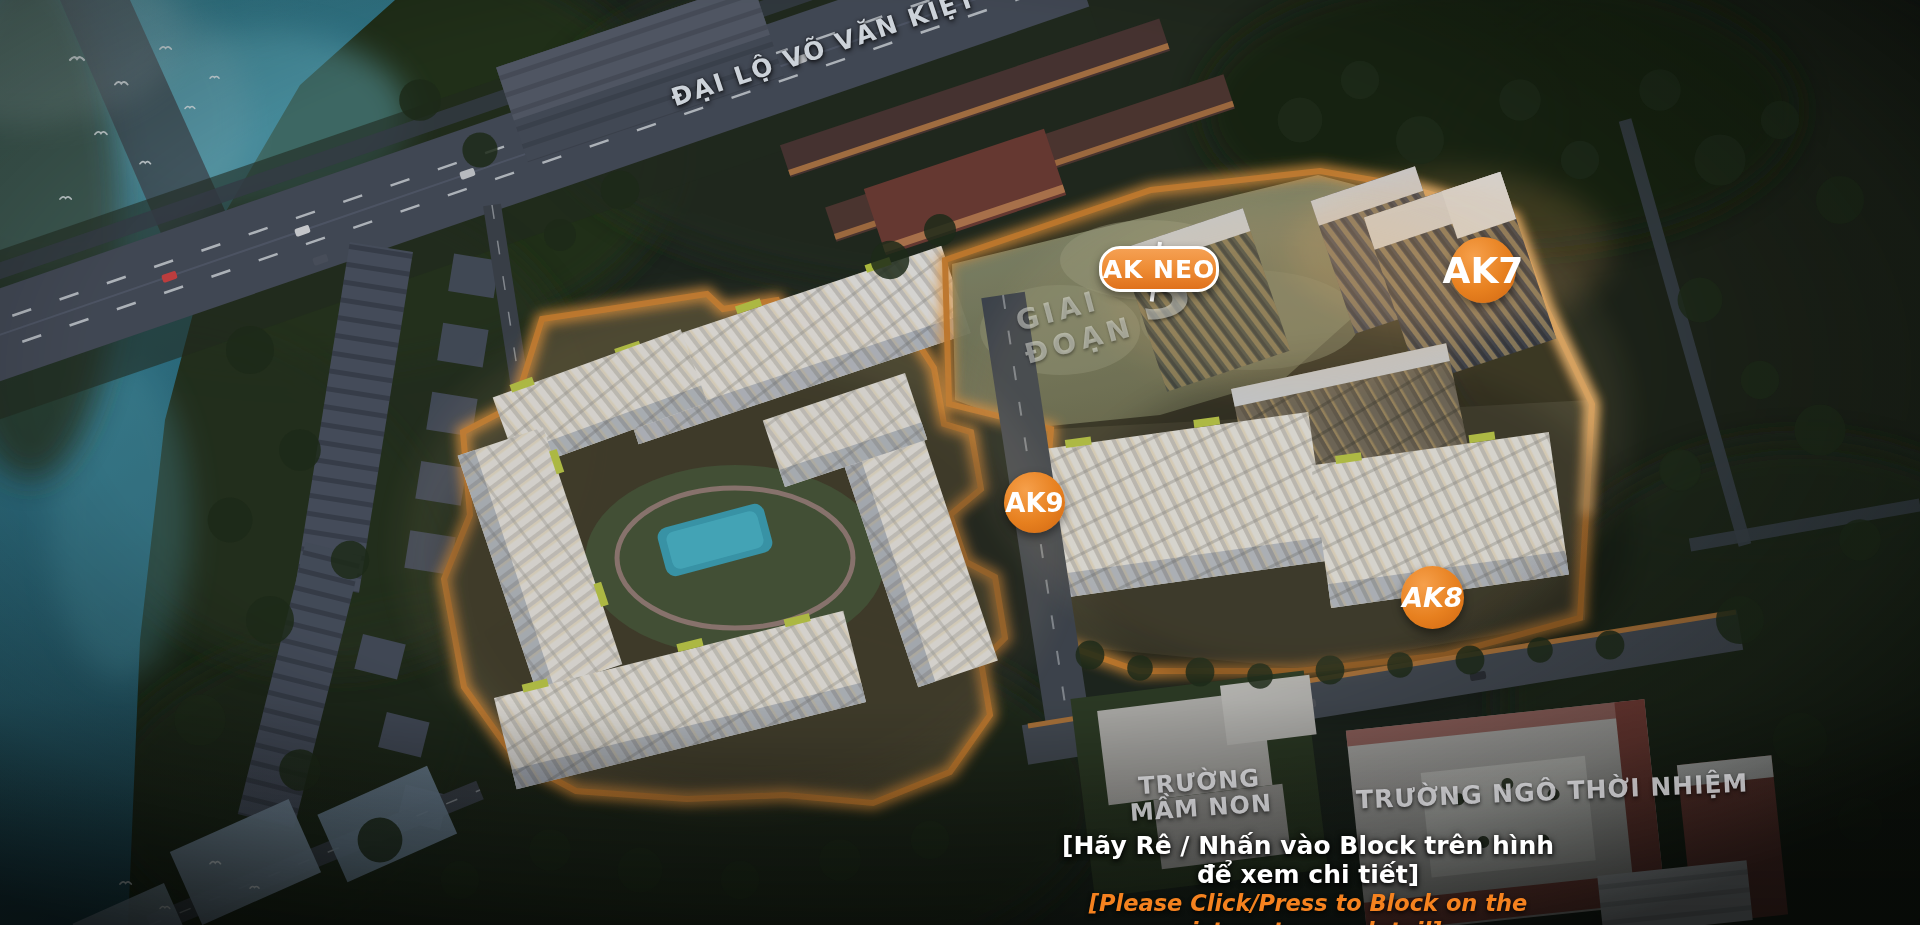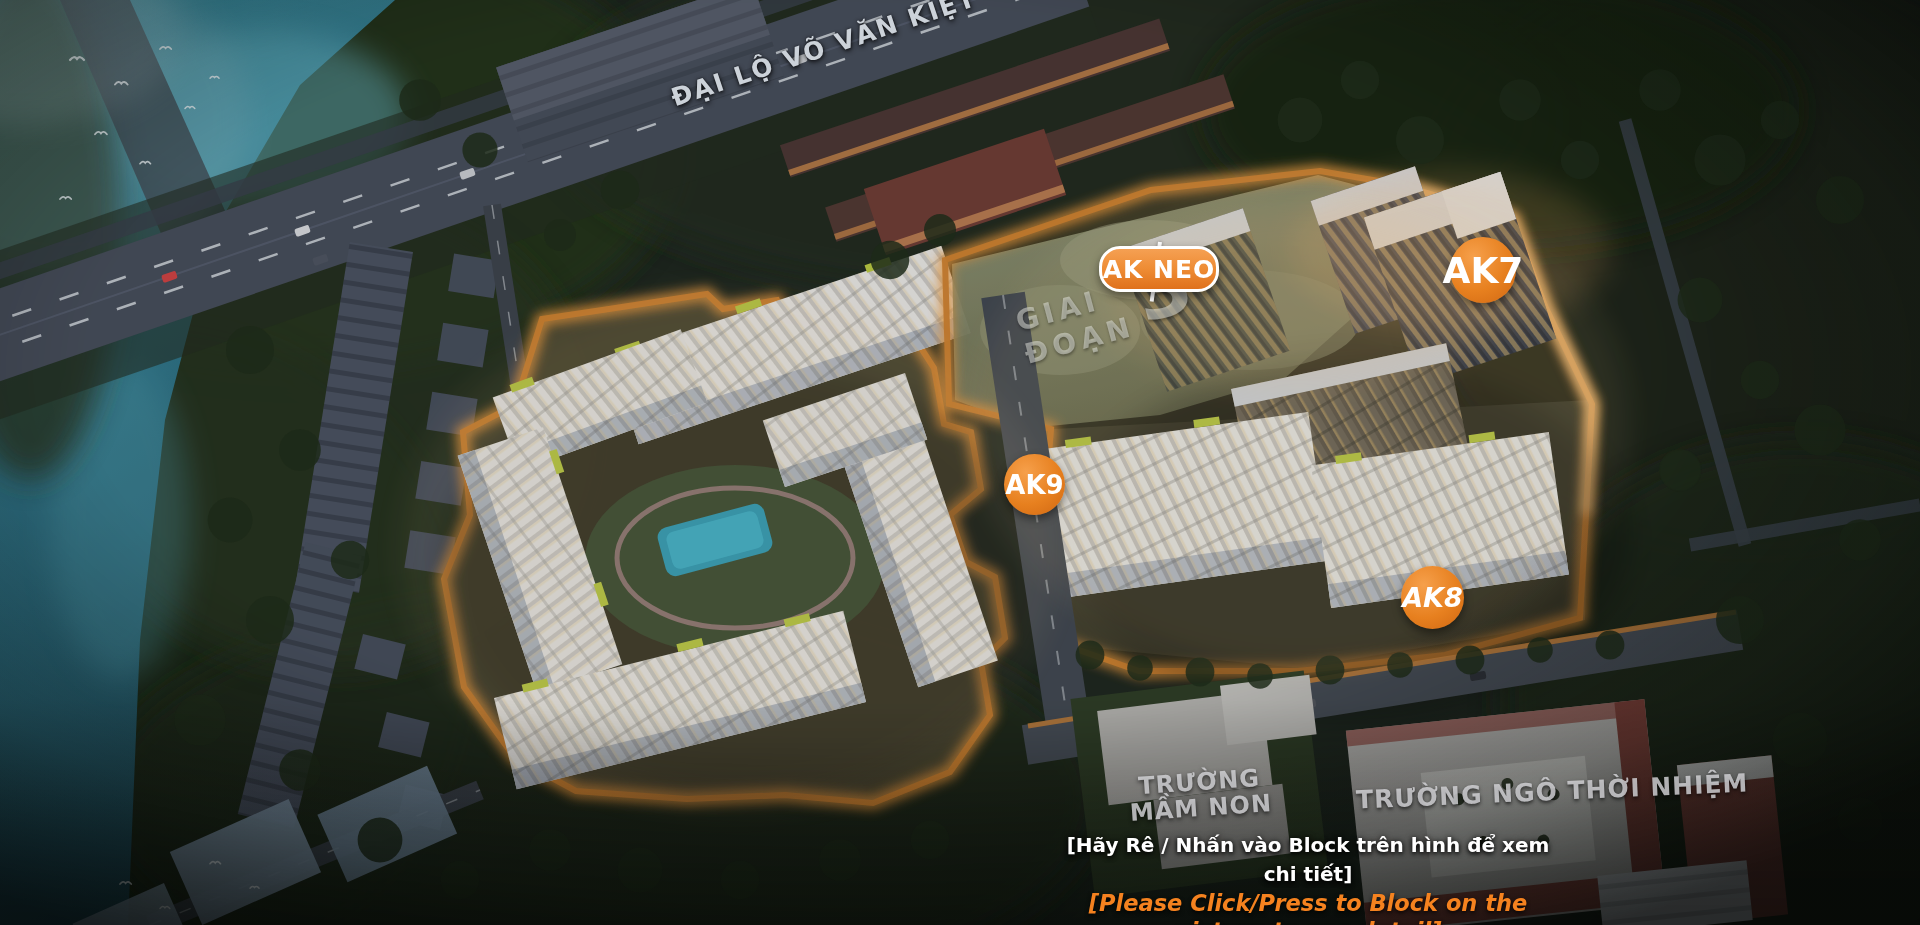--- a/index.html
+++ b/index.html
@@ -43,33 +43,33 @@
     box-shadow:0 4px 10px rgba(0,0,0,.45); cursor:pointer; padding:0;
     font-family:inherit; z-index:3;margin-top:40px;
   }
   .block-circle {
     position:absolute; border:none; border-radius:50%; color:#fff; font-weight:bold;
     display:flex; align-items:center; justify-content:center;
     background:radial-gradient(circle at 36% 30%, #f6a04b, #e7801f 55%, #d06712 100%);
     box-shadow:0 4px 10px rgba(0,0,0,.45); cursor:pointer; font-family:inherit; z-index:3;
   }
   .ak7 { left:1429px; top:237px; width:66px; height:66px; font-size:36px;margin-left:21px; }
-  .ak9 { left:1004px; top:454px; width:61px; height:61px; font-size:26px; }
+  .ak9 { left:1004px; top:472px; width:61px; height:61px; font-size:26px; }
   .ak8 { left:1401px; top:566px; width:63px; height:63px; font-size:27px;font-style:italic; }
 
   .school-label {
     position:absolute; color:rgba(213,214,217,0.82); font-weight:bold;
     text-shadow:0 2px 4px rgba(0,0,0,.65); z-index:2;
   }
   .kinder { left:1120px; top:769px; width:160px; transform:rotate(-4deg); text-align:center;
             font-size:24px; line-height:26px; letter-spacing:1px; }
   .ngo    { left:1356px; top:777px; transform:rotate(-2.5deg); font-size:25px; letter-spacing:1px; white-space:nowrap; }
 
   .instructions { position:absolute; left:1048px; top:831px; width:520px; text-align:center; font-weight:bold; z-index:3; }
-  .instr-vi { color:#ffffff; font-size:20px; line-height:29px;
+  .instr-vi { color:#ffffff; font-size:25px; line-height:29px;
               text-shadow:0 2px 4px rgba(0,0,0,.9), 0 0 6px rgba(0,0,0,.7); }
   .instr-en { color:#F5821F; font-size:22.5px; font-style:italic; line-height:28px;
               text-shadow:0 2px 4px rgba(0,0,0,.85); }
 </style>
 </head>
 <body>
 
 <div class="stage" data-interactable="false">
 
 <svg class="scene" width="1920" height="925" viewBox="0 0 1920 925" data-interactable="false">

